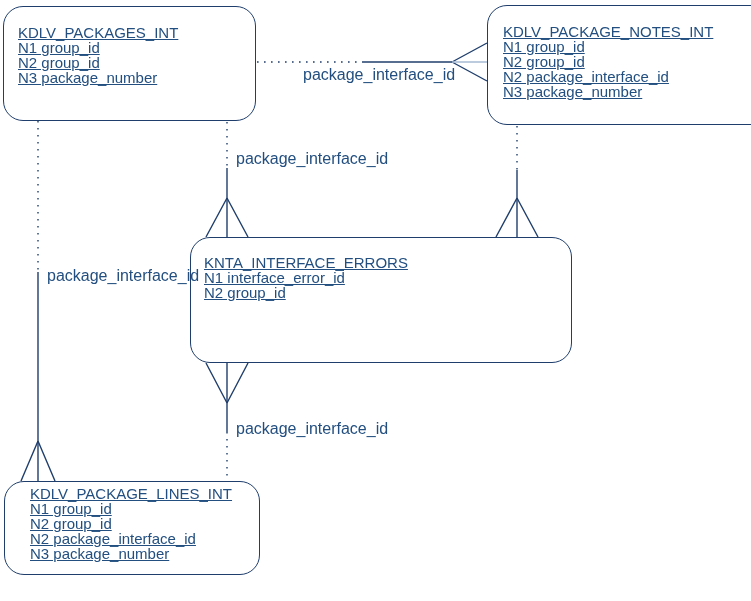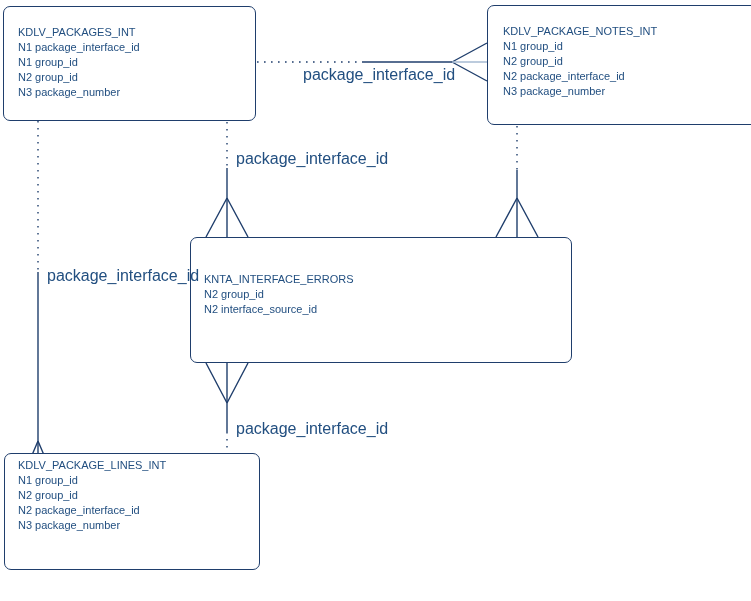--- a/index.html
+++ b/index.html
@@ -18,25 +18,25 @@
     position:relative;width:751px;height:601px;overflow:hidden;
     background:var(--background);
   }
   .lines-layer{position:absolute;left:0;top:0;width:751px;height:601px;}
   .ln{stroke:var(--line);stroke-width:1.4;fill:none;stroke-linecap:butt;}
   .dotted{stroke-dasharray:1.6 5.4;}
   .lt{stroke:var(--light-tine);}
   .tbl{
     position:absolute;box-sizing:border-box;
     border:1.4px solid var(--line);
-    border-radius:7px;
+    border-radius:20px;
     background:var(--background);
     color:var(--text);
-    font-size:11px;line-height:15px;
-    white-space:nowrap;overflow:hidden;
+    font-size:15px;line-height:15px;
+    white-space:nowrap;overflow:hidden;text-decoration:underline;
   }
   .tt,.tf{height:15px;}
   .rl{
     position:absolute;color:var(--text);
     font-size:16px;line-height:14px;white-space:nowrap;
   }
 </style>
 </head>
 <body>
 
@@ -81,41 +81,40 @@
       <path class="ln dotted" d="M38 121 V272"></path>
       <path class="ln" d="M38 272 V481"></path>
       <g>
         <path class="ln" d="M38 441 L21 481 M38 441 L55 481"></path>
       </g>
     </g>
   </svg>
 
   <div class="tbl" style="left:3px;top:6px;width:253px;height:115px;padding:18px 8px 0 14px">
     <div class="tt">KDLV_PACKAGES_INT</div>
-    <div class="tf">N1 package_interface_id</div>
     <div class="tf">N1 group_id</div>
     <div class="tf">N2 group_id</div>
     <div class="tf">N3 package_number</div>
   </div>
 
   <div class="tbl" style="left:487px;top:5px;width:307px;height:120px;padding:18px 8px 0 15px">
     <div class="tt">KDLV_PACKAGE_NOTES_INT</div>
     <div class="tf">N1 group_id</div>
     <div class="tf">N2 group_id</div>
     <div class="tf">N2 package_interface_id</div>
     <div class="tf">N3 package_number</div>
   </div>
 
-  <div class="tbl" style="left:190px;top:237px;width:382px;height:126px;padding:34px 8px 0 13px">
+  <div class="tbl" style="left:190px;top:237px;width:382px;height:126px;padding:17px 8px 0 13px">
     <div class="tt">KNTA_INTERFACE_ERRORS</div>
+    <div class="tf">N1 interface_error_id</div>
     <div class="tf">N2 group_id</div>
-    <div class="tf">N2 interface_source_id</div>
   </div>
 
-  <div class="tbl" style="left:4px;top:453px;width:256px;height:117px;padding:4px 8px 0 13px">
+  <div class="tbl" style="left:4px;top:481px;width:256px;height:94px;padding:4px 8px 0 25px">
     <div class="tt">KDLV_PACKAGE_LINES_INT</div>
     <div class="tf">N1 group_id</div>
     <div class="tf">N2 group_id</div>
     <div class="tf">N2 package_interface_id</div>
     <div class="tf">N3 package_number</div>
   </div>
 
   <div class="rl" style="left:303px;top:68px">package_interface_id</div>
   <div class="rl" style="left:236px;top:152px">package_interface_id</div>
   <div class="rl" style="left:236px;top:422px">package_interface_id</div>

